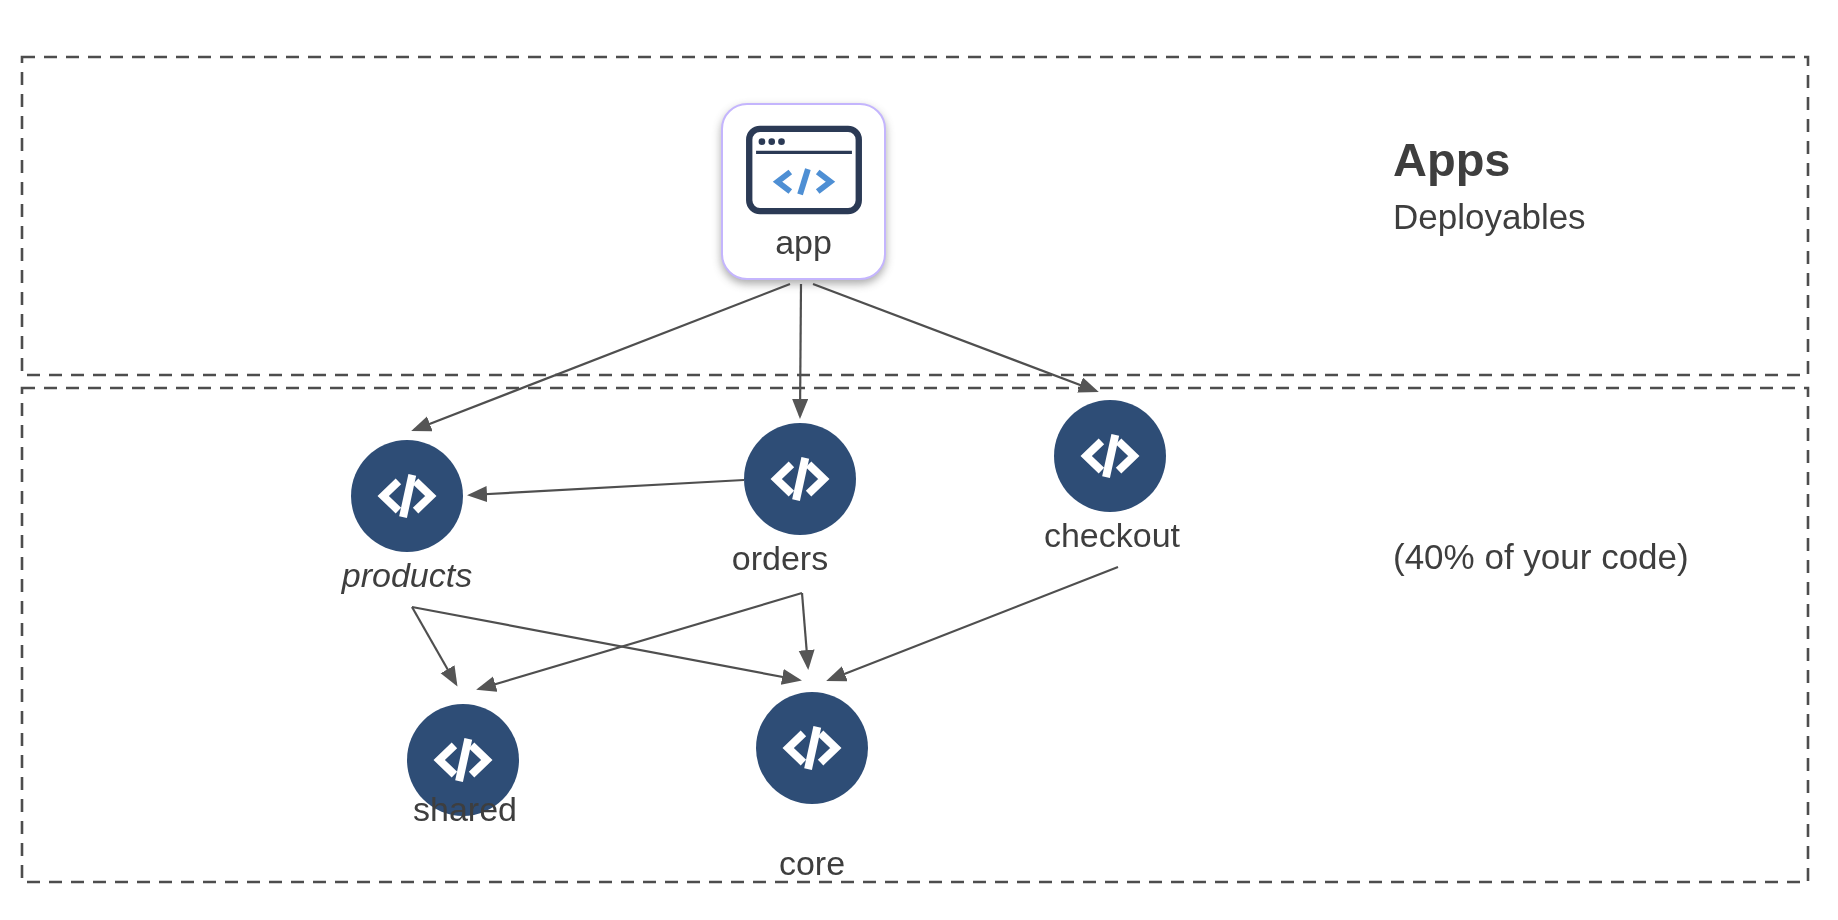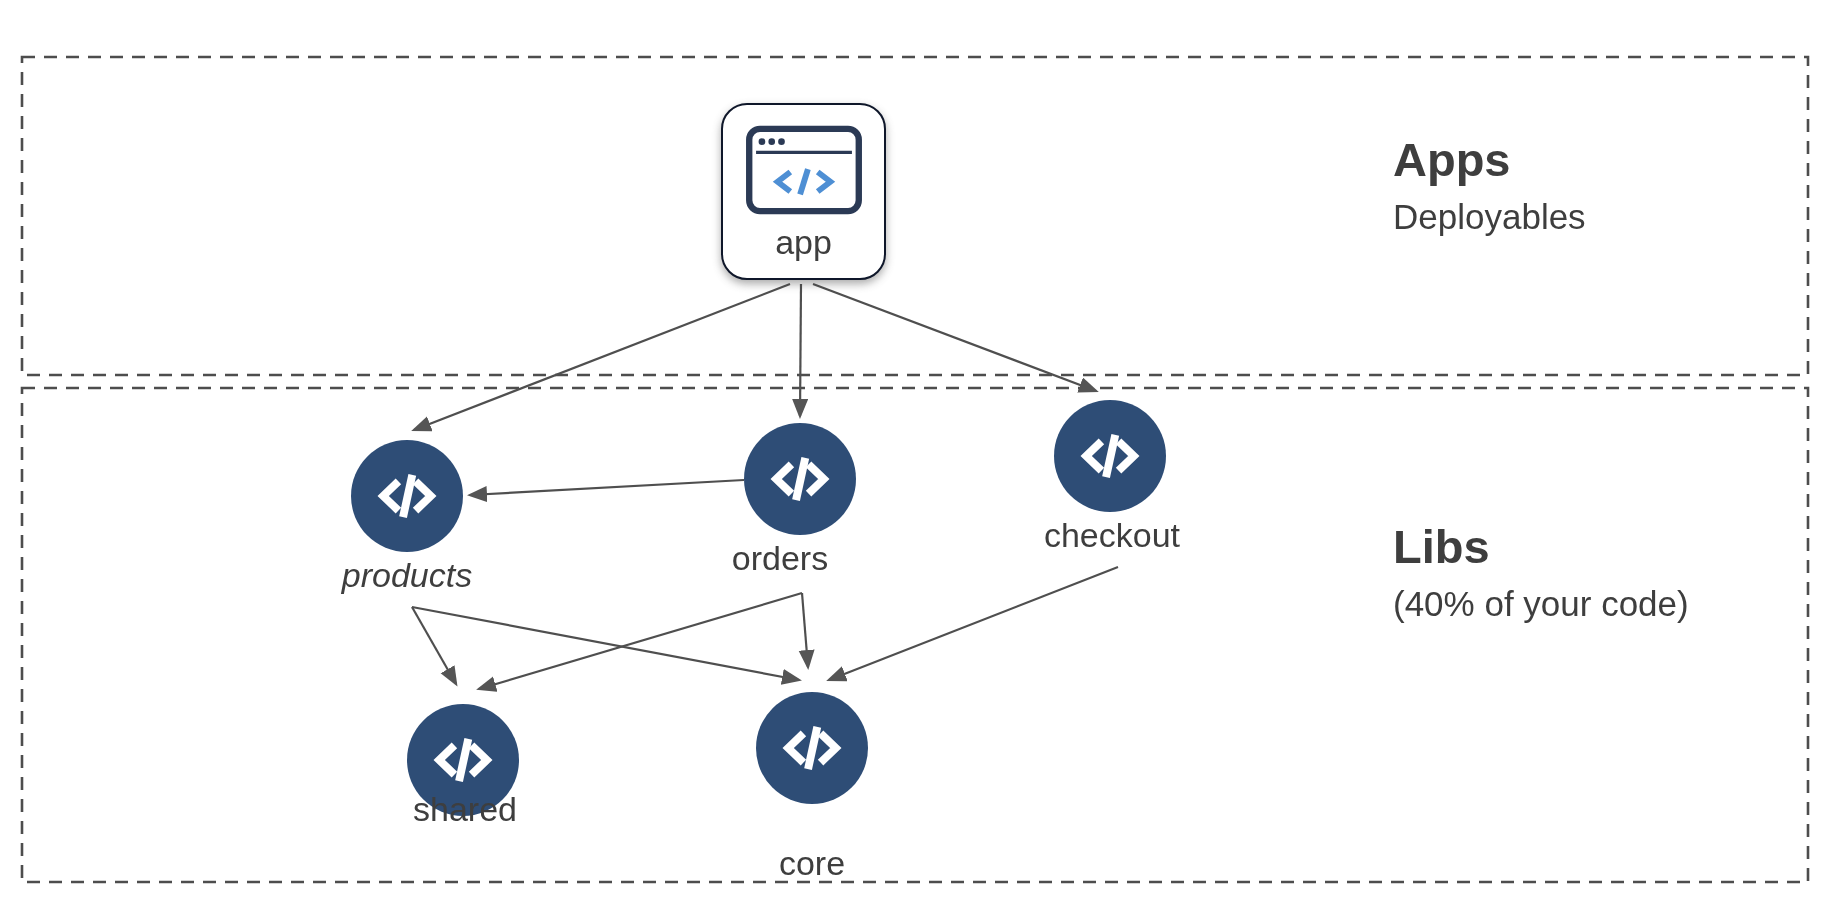--- a/index.html
+++ b/index.html
@@ -9,21 +9,21 @@
     background:#ffffff;
     font-family:"Liberation Sans","DejaVu Sans",sans-serif;
     overflow:hidden;
   }
   svg.diagram-layer{position:absolute;left:0;top:0;}
   .section-label{position:absolute;color:#3e3e3e;}
   .section-title{font-size:47px;font-weight:700;line-height:1;}
   .section-subtitle{font-size:35px;font-weight:400;line-height:1;margin-top:16px;}
   .app-node{
     position:absolute;left:721px;top:103px;width:165px;height:177px;
-    background:#ffffff;border:2px solid #0f172a;border-radius:26px;
+    background:#ffffff;border:2px solid #c4b5fd;border-radius:26px;
     box-shadow:0 4px 9px rgba(70,70,70,0.45);
     display:flex;flex-direction:column;align-items:center;justify-content:flex-start;
     box-sizing:border-box;padding-top:20px;
   }
   .app-node .node-label{margin-top:10px;}
   .lib-node{position:absolute;width:112px;height:112px;border-radius:50%;
     background:#2e4d76;display:flex;align-items:center;justify-content:center;}
   .node-label{
     position:absolute;transform:translateX(-50%);
     font-size:34px;color:#3e3e3e;white-space:nowrap;text-align:center;line-height:1;
@@ -59,21 +59,20 @@
     <line x1="802" y1="593" x2="479" y2="689" stroke="#4f4f4f" stroke-width="2.2" marker-end="url(#arrow)"></line>
     <line x1="802" y1="593" x2="808" y2="667" stroke="#4f4f4f" stroke-width="2.2" marker-end="url(#arrow)"></line>
     <line x1="1118" y1="567" x2="829" y2="680" stroke="#4f4f4f" stroke-width="2.2" marker-end="url(#arrow)"></line>
   </svg>
 
   <div class="section-label" style="left:1393px;top:136px;">
     <div class="section-title">Apps</div>
     <div class="section-subtitle">Deployables</div>
   </div>
   <div class="section-label" style="left:1393px;top:523px;">
-    <div class="section-title">Libs</div>
     <div class="section-subtitle">(40% of your code)</div>
   </div>
 
   <div class="app-node">
     <svg width="118" height="90" viewBox="0 0 120 92">
       <rect x="4" y="4" width="112" height="84" rx="11" fill="#ffffff" stroke="#2b3a55" stroke-width="6.5"></rect>
       <circle cx="17" cy="17" r="3.4" fill="#2b3a55"></circle>
       <circle cx="27" cy="17" r="3.4" fill="#2b3a55"></circle>
       <circle cx="37" cy="17" r="3.4" fill="#2b3a55"></circle>
       <line x1="11" y1="28" x2="109" y2="28" stroke="#2b3a55" stroke-width="3.5"></line>

